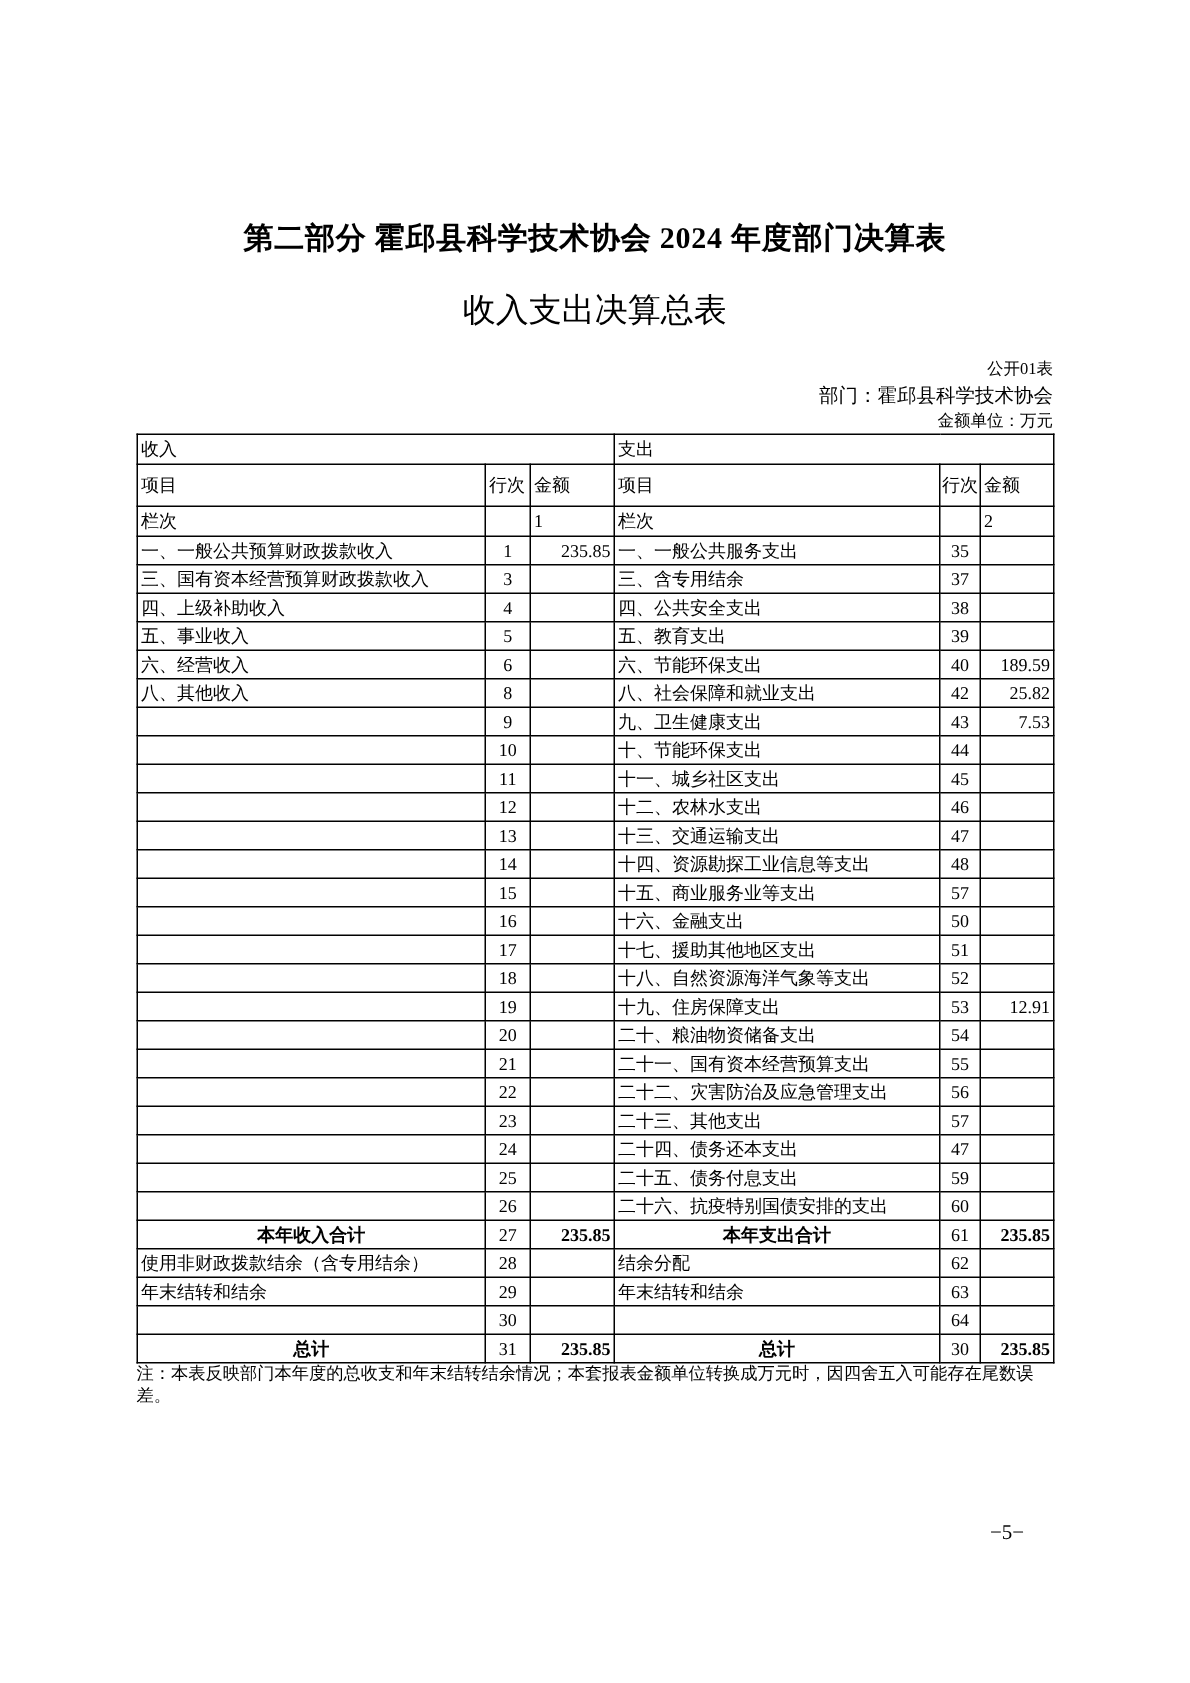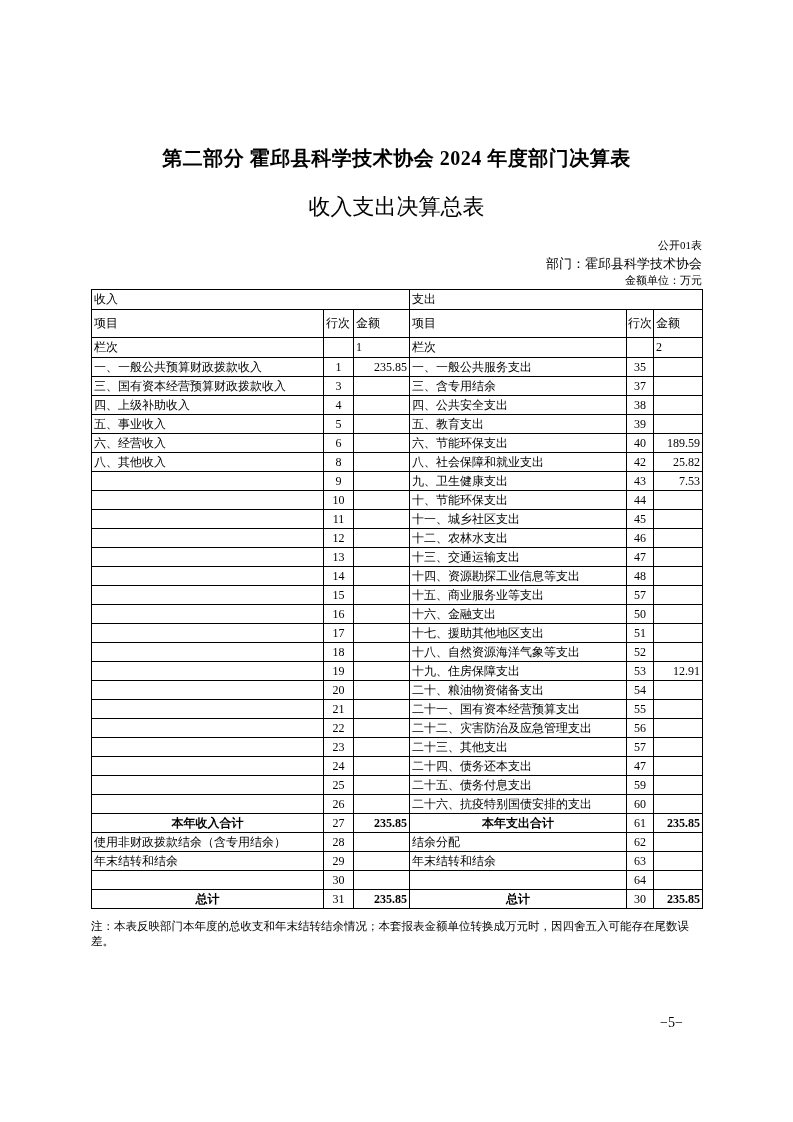--- a/index.html
+++ b/index.html
@@ -30,21 +30,21 @@
   thead td { text-align:left; }
   tr.sec-row td { height:20px; }
   tr.colhdr-row td { height:28px; }
   tr.lanci-row td { height:20px; }
   td.wrap { white-space:normal; line-height:13px; padding:0 1px; }
   td.item { text-align:left; }
   td.line { text-align:center; }
   td.amt  { text-align:right; }
   td.ctr  { text-align:center; }
   td.b    { font-weight:bold; }
-  .note { font-size:11.5px; line-height:15px; margin-top:10px; width:611px;font-family:Liberation Mono, monospace; }
+  .note { font-size:11.5px; line-height:15px; margin-top:0; width:611px;font-family:Liberation Mono, monospace; }
   .page-number { position:absolute; left:660px; top:1015px; font-size:14px; }
 </style>
 </head>
 <body>
 
 <div class="page">
 
   <div class="doc-title">第二部分 霍邱县科学技术协会 2024 年度部门决算表</div>
   <div class="doc-subtitle">收入支出决算总表</div>
 

